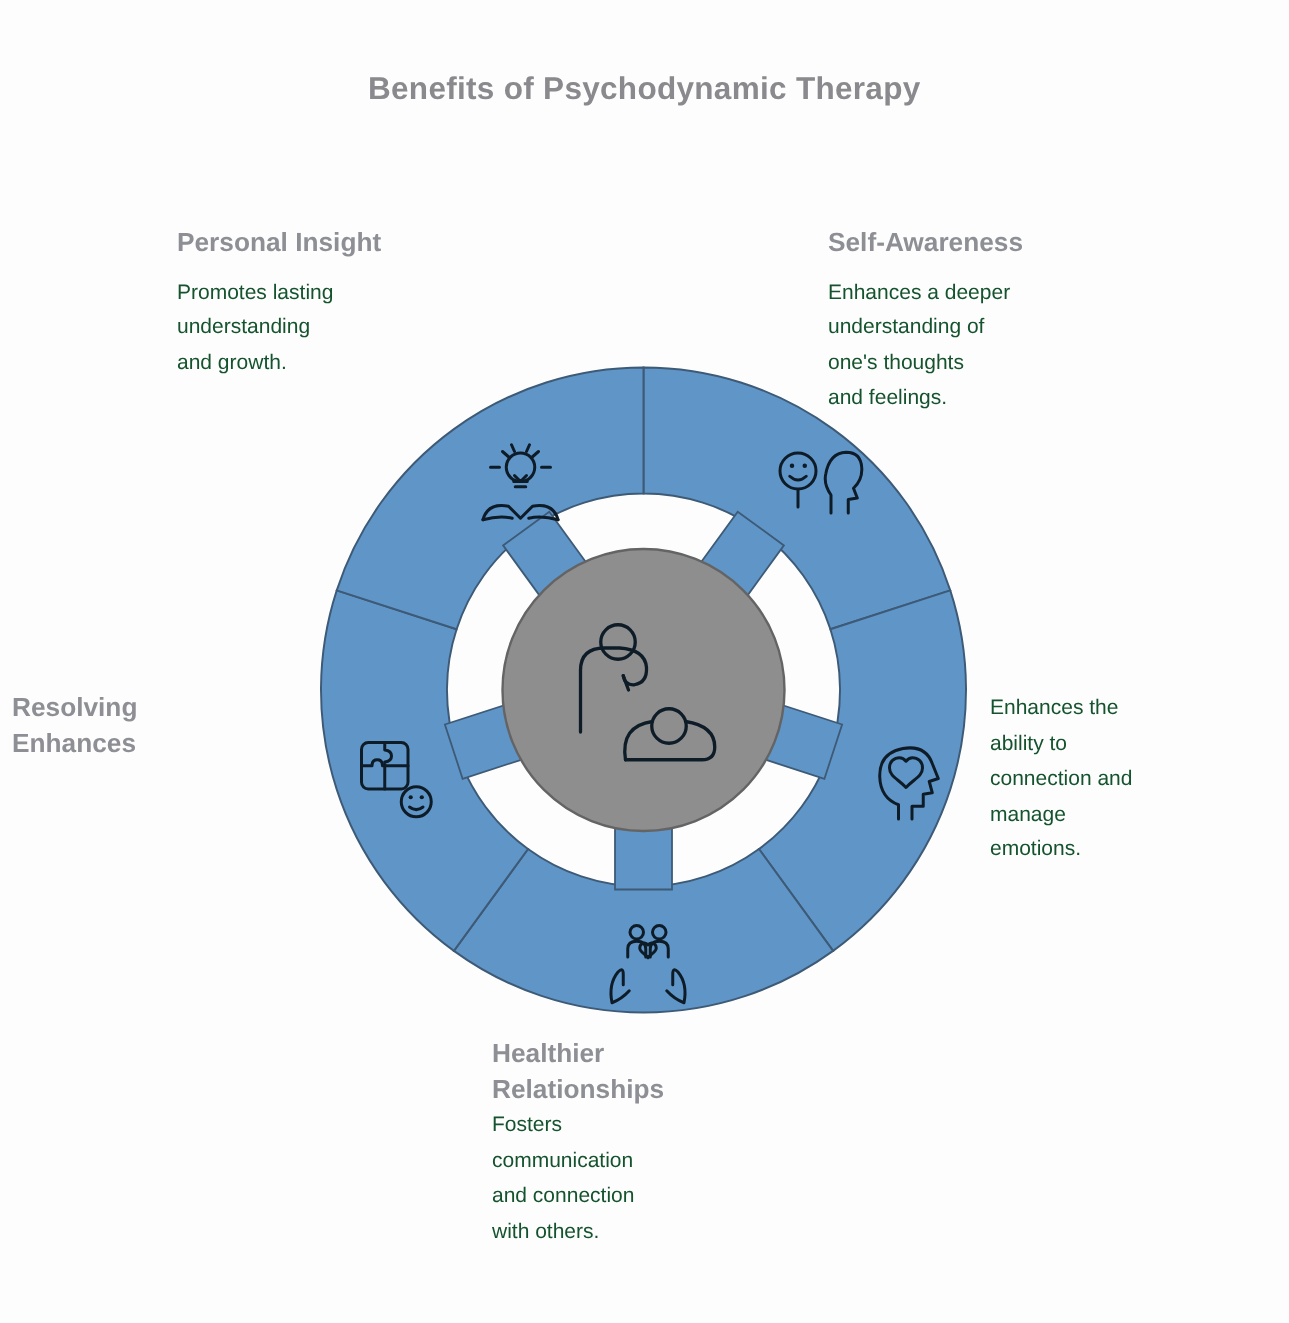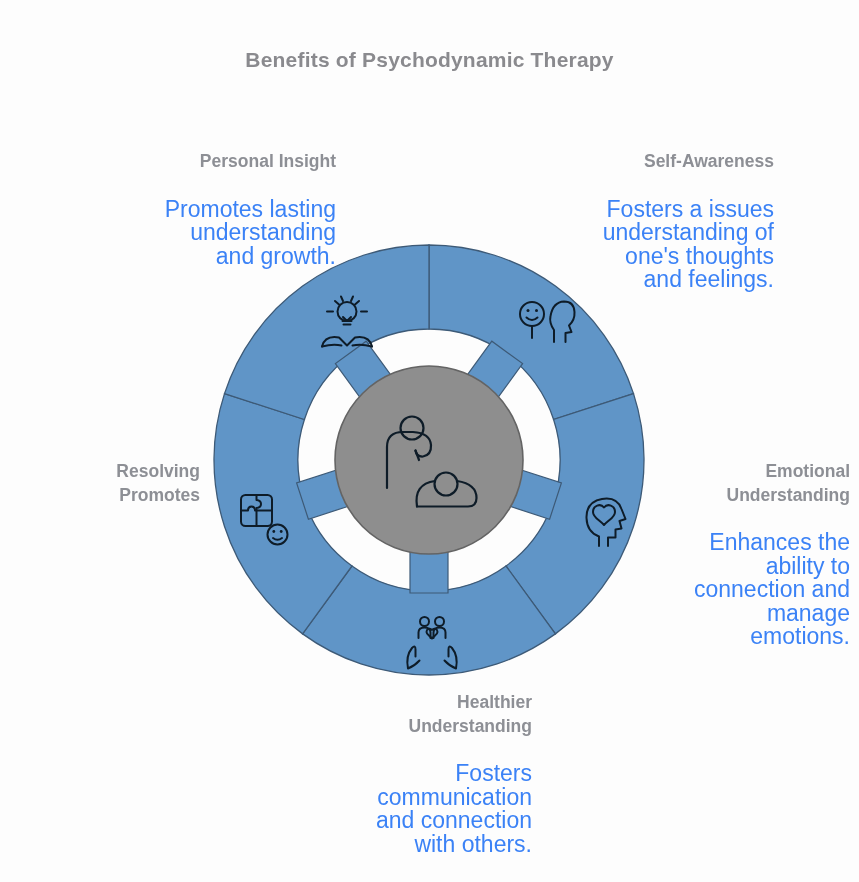--- a/index.html
+++ b/index.html
@@ -1,22 +1,22 @@
 <!DOCTYPE html>
 <html><head>
 <meta charset="utf-8">
 <style>
   html,body{margin:0;padding:0;background:#fdfdfd;}
   #page{position:relative;width:859px;height:882px;background:#fdfdfd;overflow:hidden;
         font-family:"Liberation Sans", sans-serif;}
   .title{position:absolute;left:0;right:0;top:48px;text-align:center;
          font-size:21px;font-weight:700;color:#8a8a8e;letter-spacing:.2px;}
-  .sec{position:absolute;text-align:right;}
+  .sec{position:absolute;text-align:left;}
   .sec-title{font-weight:700;color:#8d8f95;font-size:17.5px;line-height:23.5px;white-space:pre-line;}
-  .sec-desc{color:#3b82f6;font-size:23px;line-height:23.5px;white-space:pre-line;margin-top:24px;}
+  .sec-desc{color:#14532d;font-size:14px;line-height:23.5px;white-space:pre-line;}
   .gap .sec-title{margin-bottom:9px;}
   #sec-0{left:118px;top:150px;width:218px;}
   #sec-1{left:552px;top:150px;width:222px;}
   #sec-2{left:660px;top:460px;width:190px;}
   #sec-3{left:8px;top:460px;width:192px;}
   #sec-4{left:328px;top:691px;width:204px;}
   #wheel{position:absolute;left:212px;top:243px;}
   .seg{fill:#6095c7;stroke:#3d5a77;stroke-width:1.3;}
   .spoke{fill:#6095c7;stroke:#3d5a77;stroke-width:1.2;}
   .hub{fill:#8e8e8e;stroke:#646464;stroke-width:1.6;}
@@ -33,44 +33,42 @@
 
   <div class="sec gap" id="sec-0">
     <div class="sec-title">Personal Insight</div>
     <div class="sec-desc">Promotes lasting
 understanding
 and growth.</div>
   </div>
 
   <div class="sec gap" id="sec-1">
     <div class="sec-title">Self-Awareness</div>
-    <div class="sec-desc">Fosters a issues
+    <div class="sec-desc">Enhances a deeper
 understanding of
 one's thoughts
 and feelings.</div>
   </div>
 
   <div class="sec" id="sec-2">
-    <div class="sec-title">Emotional
-Understanding</div>
     <div class="sec-desc">Enhances the
 ability to
 connection and
 manage
 emotions.</div>
   </div>
 
   <div class="sec" id="sec-3">
     <div class="sec-title">Resolving
-Promotes</div>
+Enhances</div>
   </div>
 
   <div class="sec" id="sec-4">
     <div class="sec-title">Healthier
-Understanding</div>
+Relationships</div>
     <div class="sec-desc">Fosters
 communication
 and connection
 with others.</div>
   </div>
 
   <svg id="wheel" width="434" height="434" viewBox="0 0 434 434">
 
     <path class="seg" d="M217,2 A215,215 0 0 1 421.5,150.6 L341.6,176.5 A131,131 0 0 0 217,86 Z"></path>
     <path class="seg" d="M421.5,150.6 A215,215 0 0 1 343.4,390.9 L294.0,323.0 A131,131 0 0 0 341.6,176.5 Z"></path>

